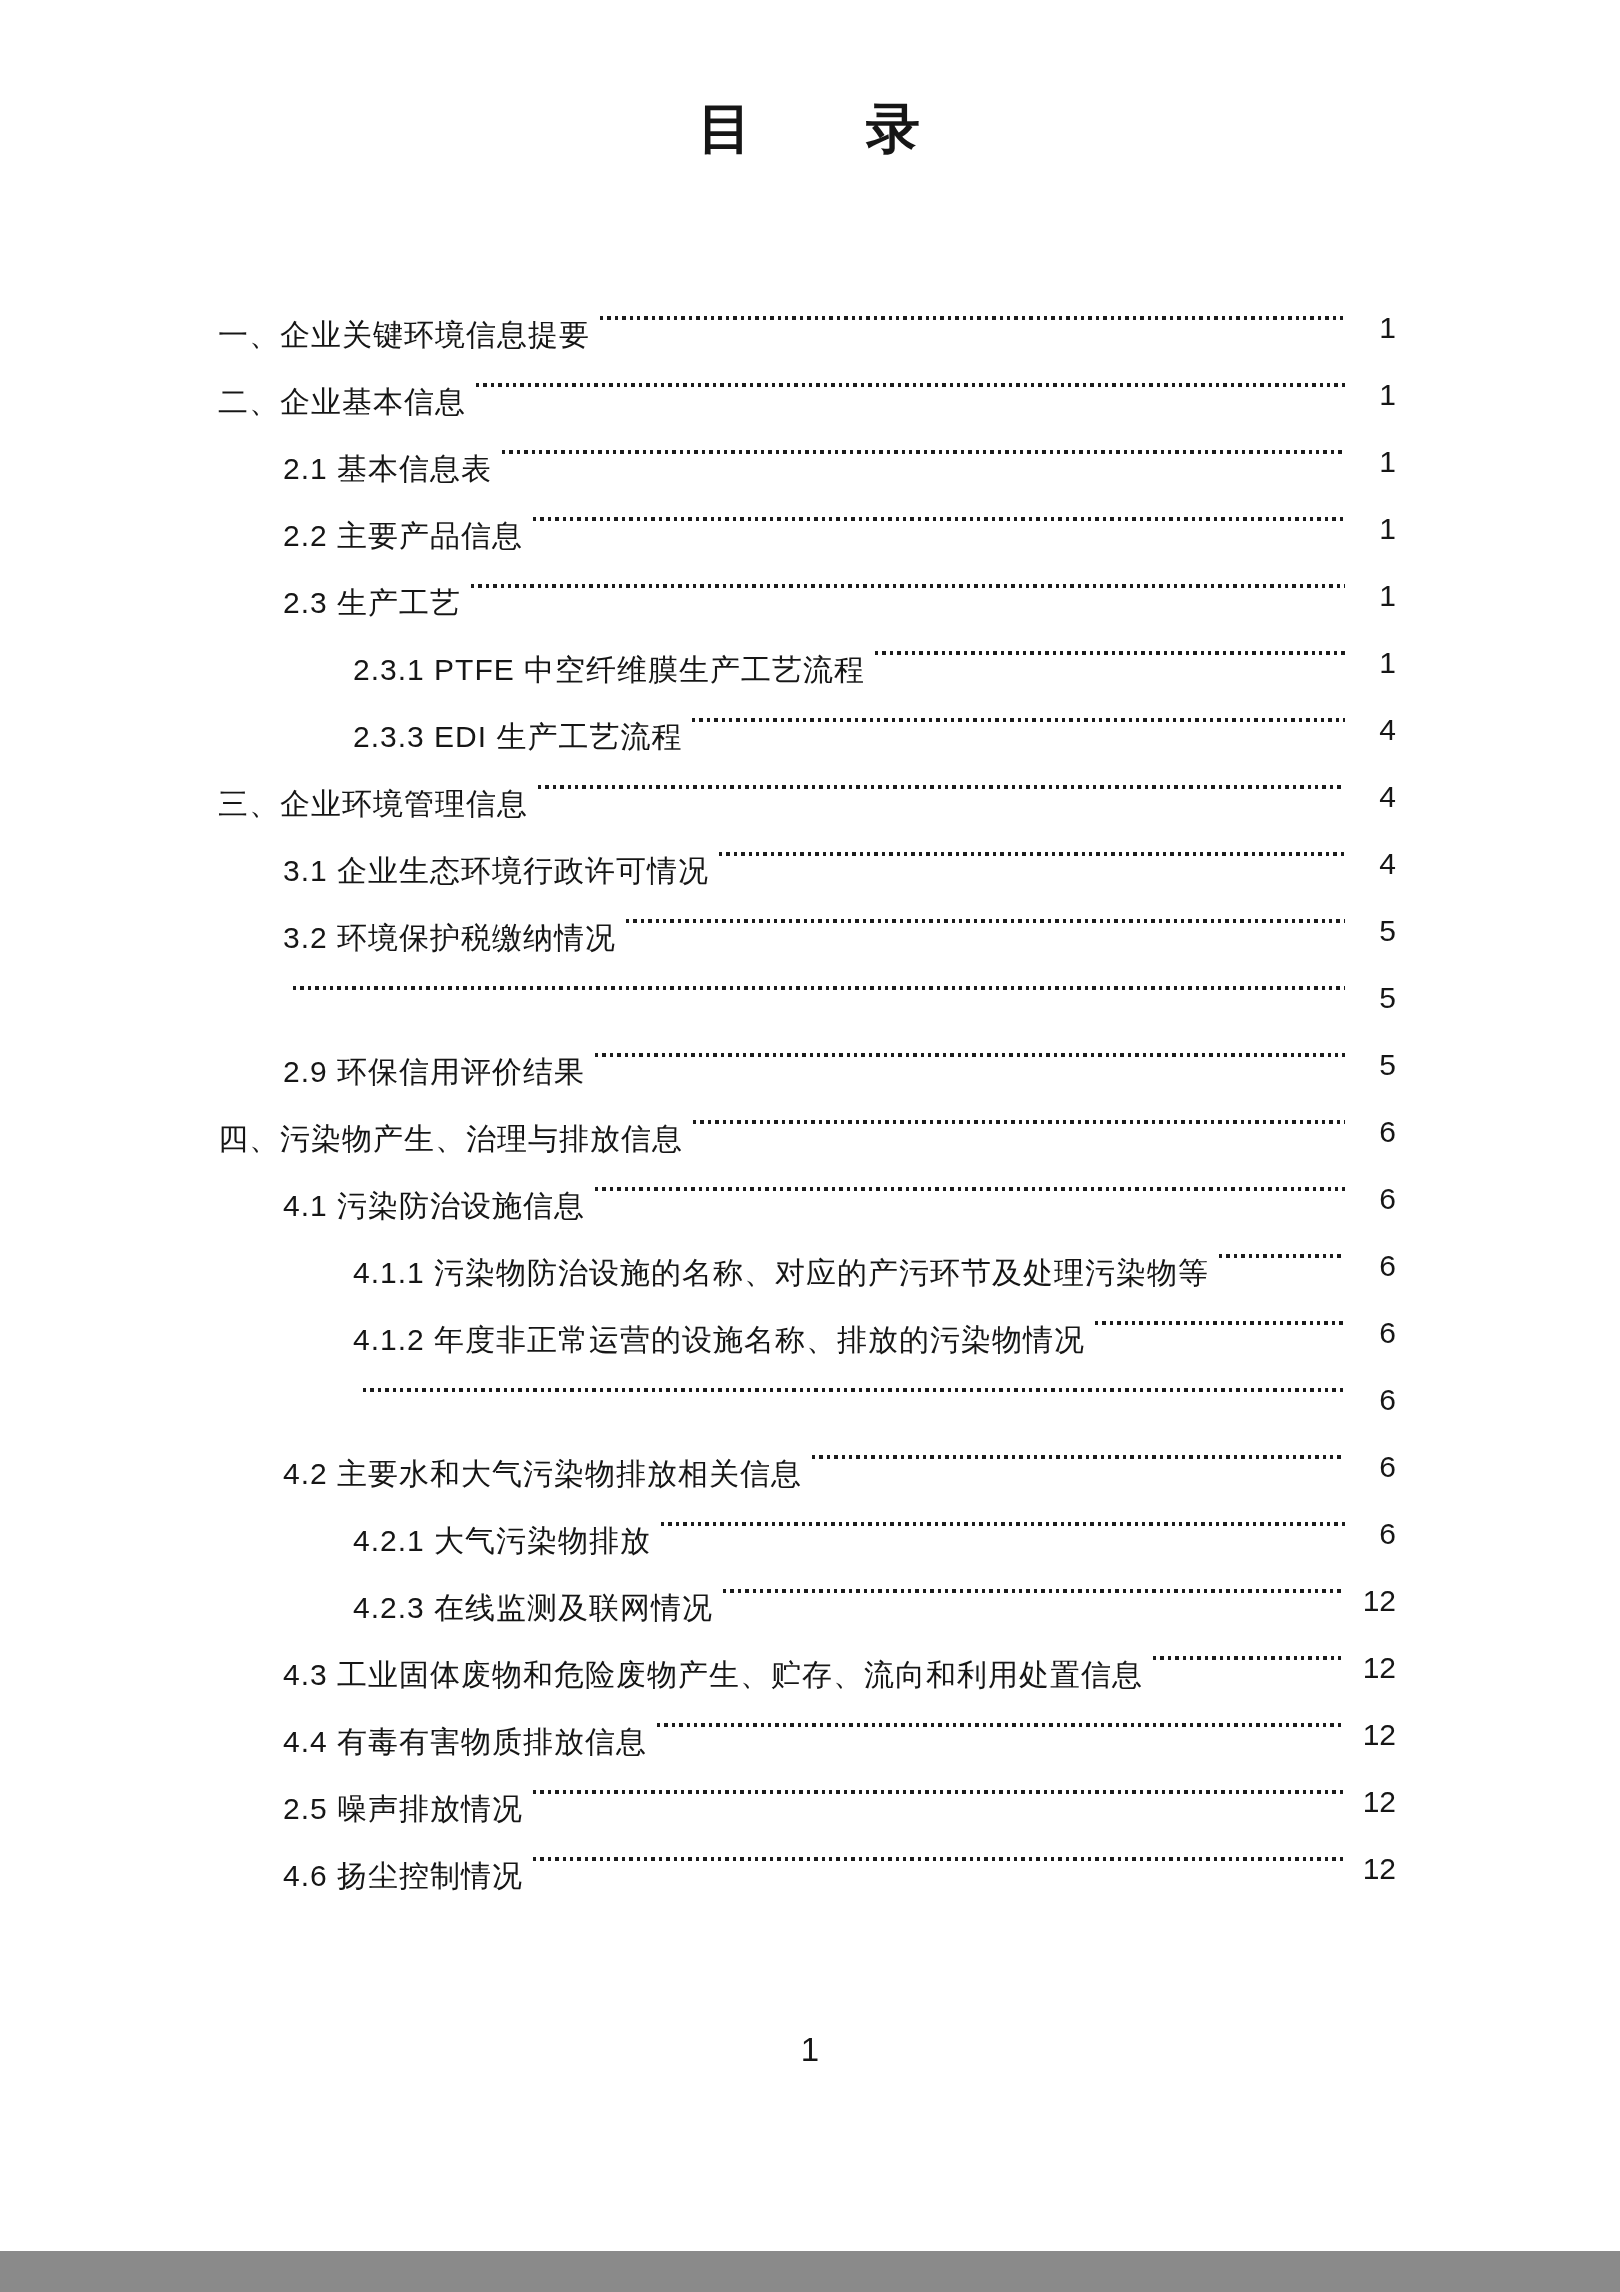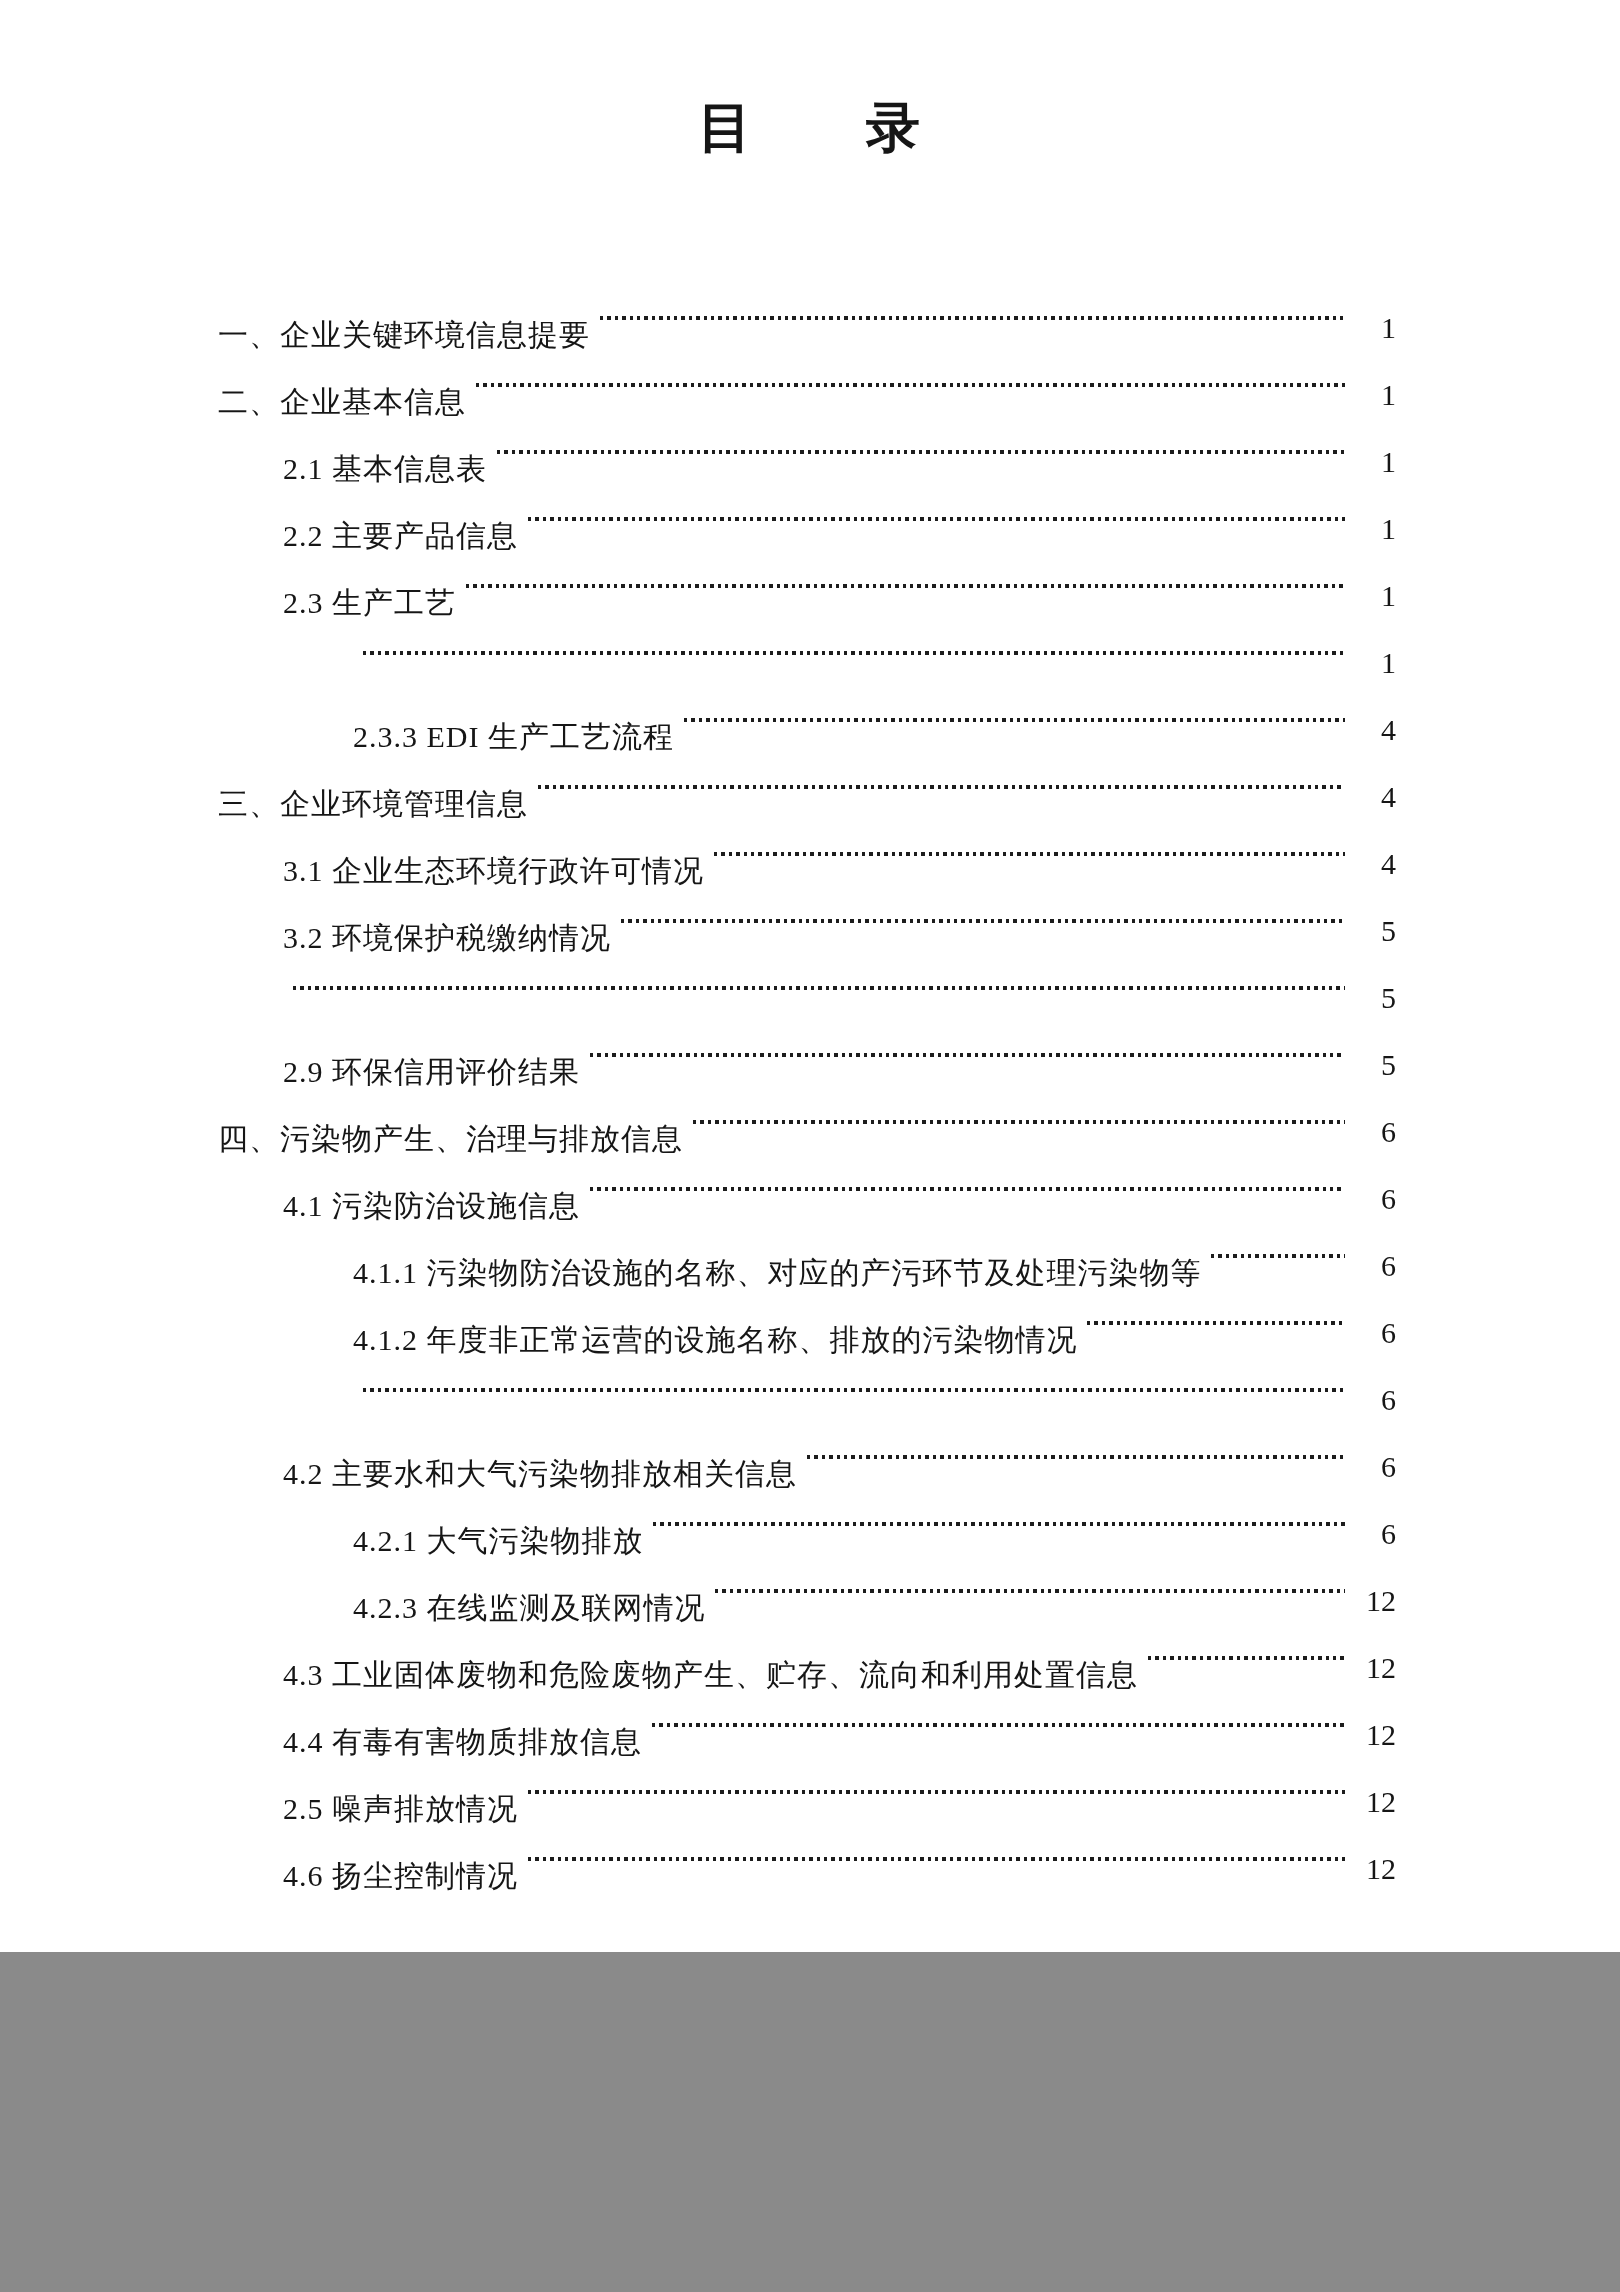--- a/index.html
+++ b/index.html
@@ -3,25 +3,25 @@
 <meta charset="utf-8">
 <style>
   html, body {
     margin: 0;
     padding: 0;
     background: #8a8a8a;
   }
   .page {
     position: relative;
     width: 1620px;
-    height: 1952px;
+    height: 2251px;
     margin: 0 auto;
     background: #ffffff;
     color: #161616;
-    font-family: Liberation Serif, serif;
+    font-family: Liberation Sans, sans-serif;
     overflow: hidden;
   }
   .doc-title {
     position: absolute;
     top: 96px;
     left: 0;
     width: 100%;
     text-align: center;
     font-size: 54px;
     font-weight: 700;
@@ -106,20 +106,21 @@
     <span class="toc-page">1</span>
   </div>
 
   <div class="toc-row lvl-2">
     <span class="toc-label">2.3 生产工艺</span>
     <span class="leader"></span>
     <span class="toc-page">1</span>
   </div>
 
   <div class="toc-row lvl-3">
+    <span class="toc-label">2.3.1 PTFE 中空纤维膜生产工艺流程</span>
     <span class="leader"></span>
     <span class="toc-page">1</span>
   </div>
 
 
   <div class="toc-row lvl-3">
     <span class="toc-label">2.3.3  EDI 生产工艺流程</span>
     <span class="leader"></span>
     <span class="toc-page">4</span>
   </div>

